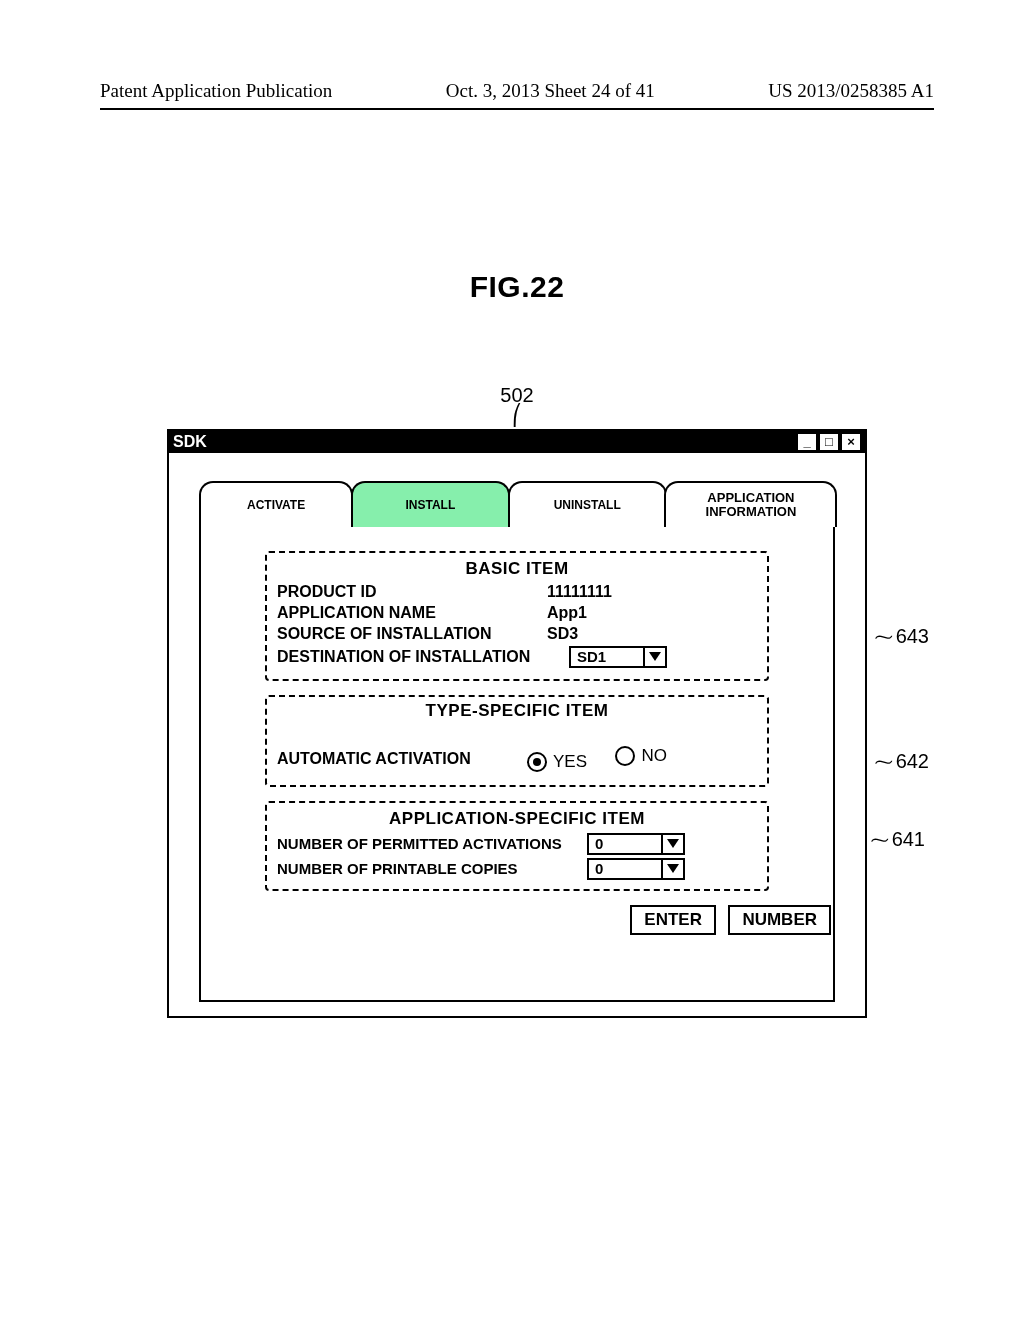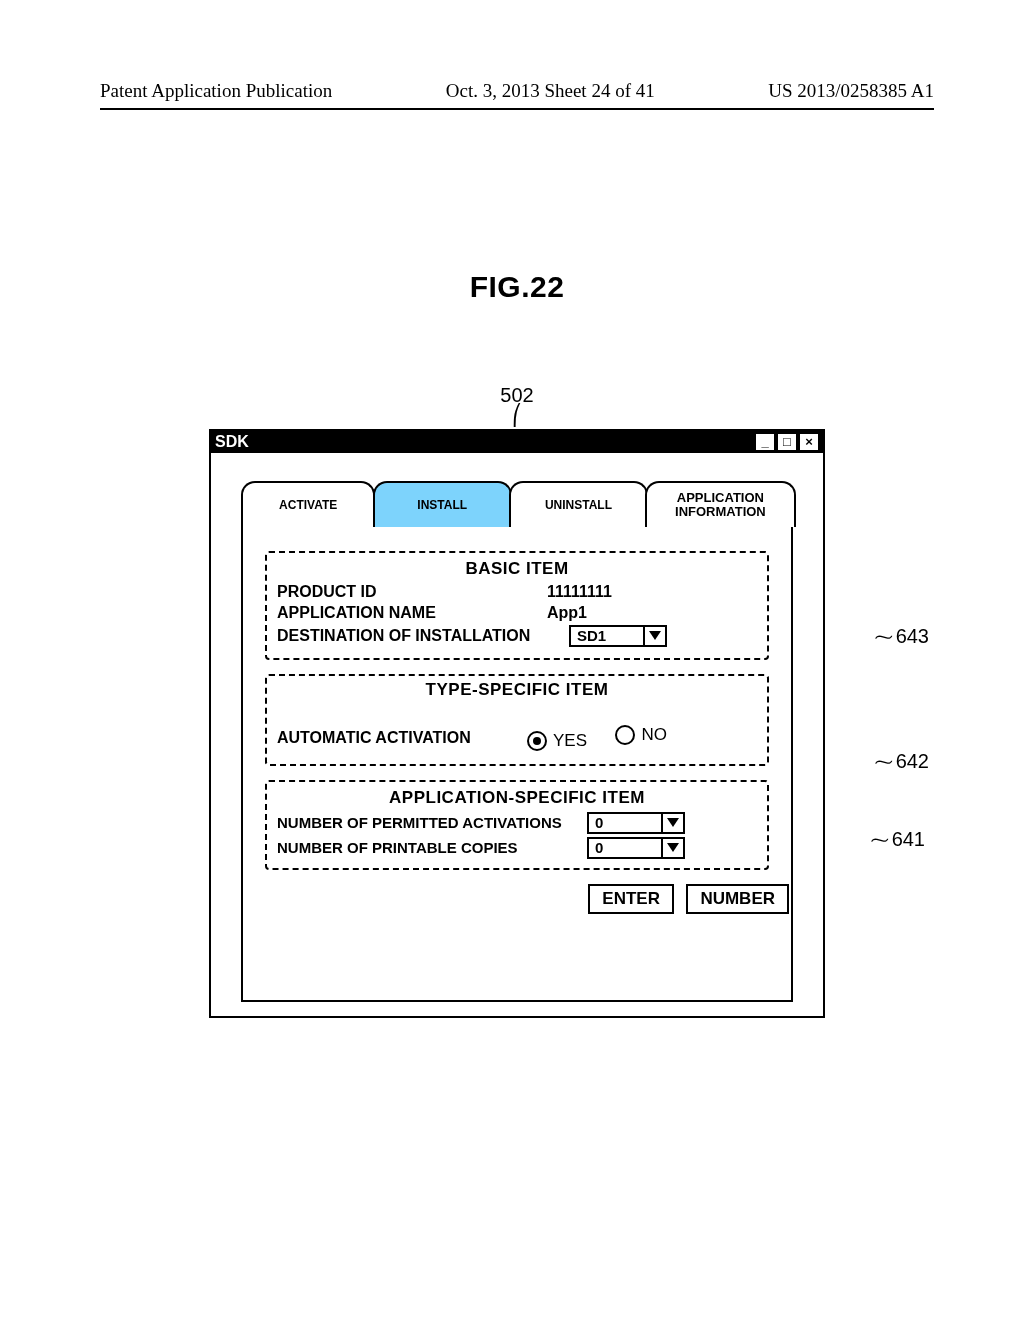--- a/index.html
+++ b/index.html
@@ -36,21 +36,21 @@
     font-size: 20px;
   }
   .callout-top .tick {
     line-height: 1;
     margin-top: -2px;
   }
   .window {
     position: relative;
     margin: 0 auto;
     margin-top: 4px;
-    width: 616px;
+    width: 700px;
     border: 2.5px solid #000;
     box-sizing: border-box;
   }
   .titlebar {
     background: #000;
     color: #fff;
     height: 22px;
     display: flex;
     align-items: center;
     padding: 0 4px;
@@ -95,21 +95,21 @@
     align-items: center;
     justify-content: center;
     text-align: center;
     background: #fff;
     position: relative;
     margin-bottom: -2.5px;
     margin-right: -2.5px;
     line-height: 1.05;
     white-space: pre;
   }
-  .tab-install { background: #7dd3fc; }
+  .tab-install { background: #86efac; }
   .tab-inactive { }
   .tabpanel {
     border: 2.5px solid #000;
     border-top: none;
     padding-top: 24px;
     padding-bottom: 19px;
     min-height: 430px;
     position: relative;
   }
   .group {
@@ -254,20 +254,24 @@
 
           <div class="group">
             <div class="group-title">BASIC ITEM</div>
             <div class="row">
               <span class="label">PRODUCT ID</span>
               <span class="value">11111111</span>
             </div>
             <div class="row">
               <span class="label">APPLICATION NAME</span>
               <span class="value">App1</span>
+            </div>
+            <div class="row">
+              <span class="label">SOURCE OF INSTALLATION</span>
+              <span class="value">SD3</span>
             </div>
             <div class="row">
               <span class="label" style="flex-basis:292px">DESTINATION OF INSTALLATION</span>
               <span class="value">
                 <span class="select">
                   <span class="sel-val">SD1</span>
                   <span class="sel-btn">
                       <span class="tri-down"></span>
                     </span>
                 </span>

